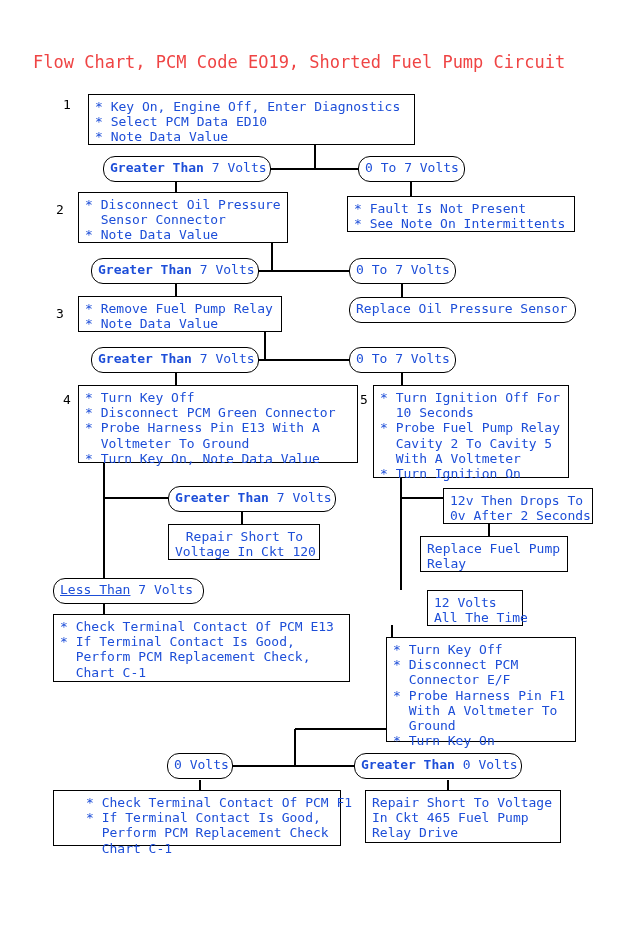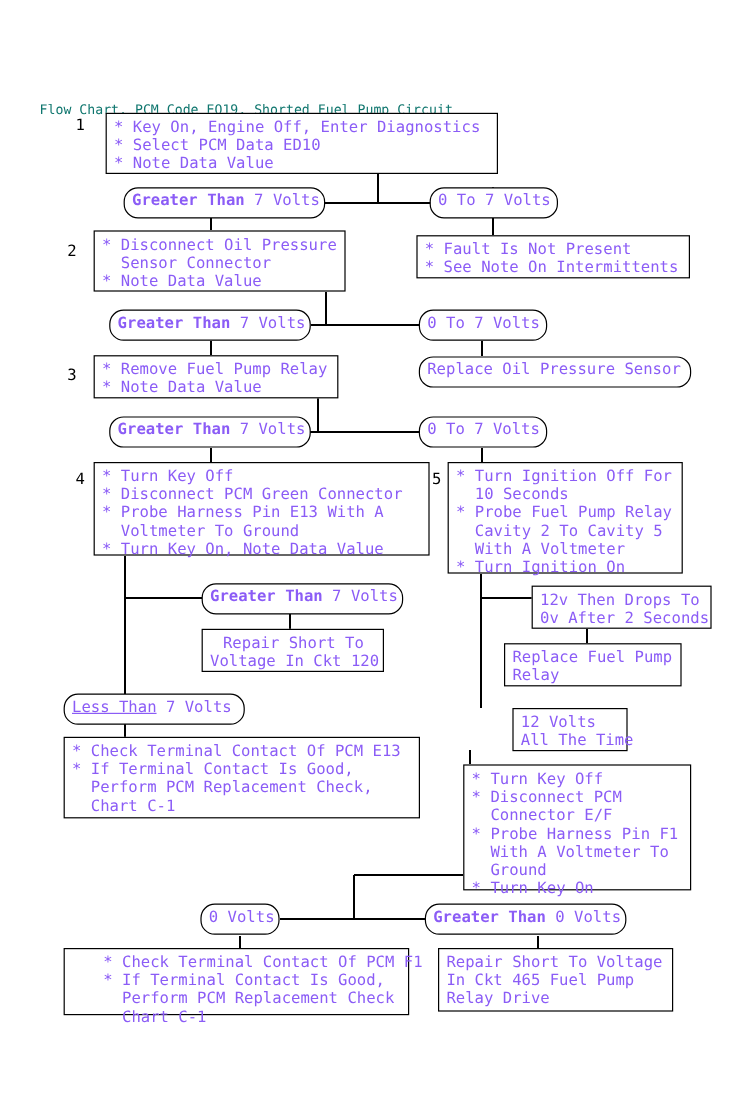--- a/index.html
+++ b/index.html
@@ -19,40 +19,40 @@
     position: absolute;
     left: 0;
     top: 0;
     width: 630px;
     height: 931px;
     pointer-events: none;
   }
   .title {
     position: absolute;
     left: 33px;
-    top: 84px;
-    font-size: 11px;
+    top: 55px;
+    font-size: 17px;
     line-height: 15px;
-    color: #0f766e;
+    color: #ef4444;
     white-space: pre;
     letter-spacing: 0px;
   }
   .stepnum {
     position: absolute;
     font-size: 13px;
     line-height: 15px;
     color: #000000;
     white-space: pre;
   }
   .box {
     position: absolute;
     box-sizing: border-box;
     border: 1.5px solid #000000;
     background: #ffffff;
-    color: #8b5cf6;
+    color: #1d4ed8;
     font-size: 13px;
     line-height: 15.2px;
     white-space: pre;
     padding: 4px 5px 4px 6px;
   }
   .box.tight {
     padding: 3px 5px 3px 6px;
     border-radius: 12px;
   }
   .box b {

